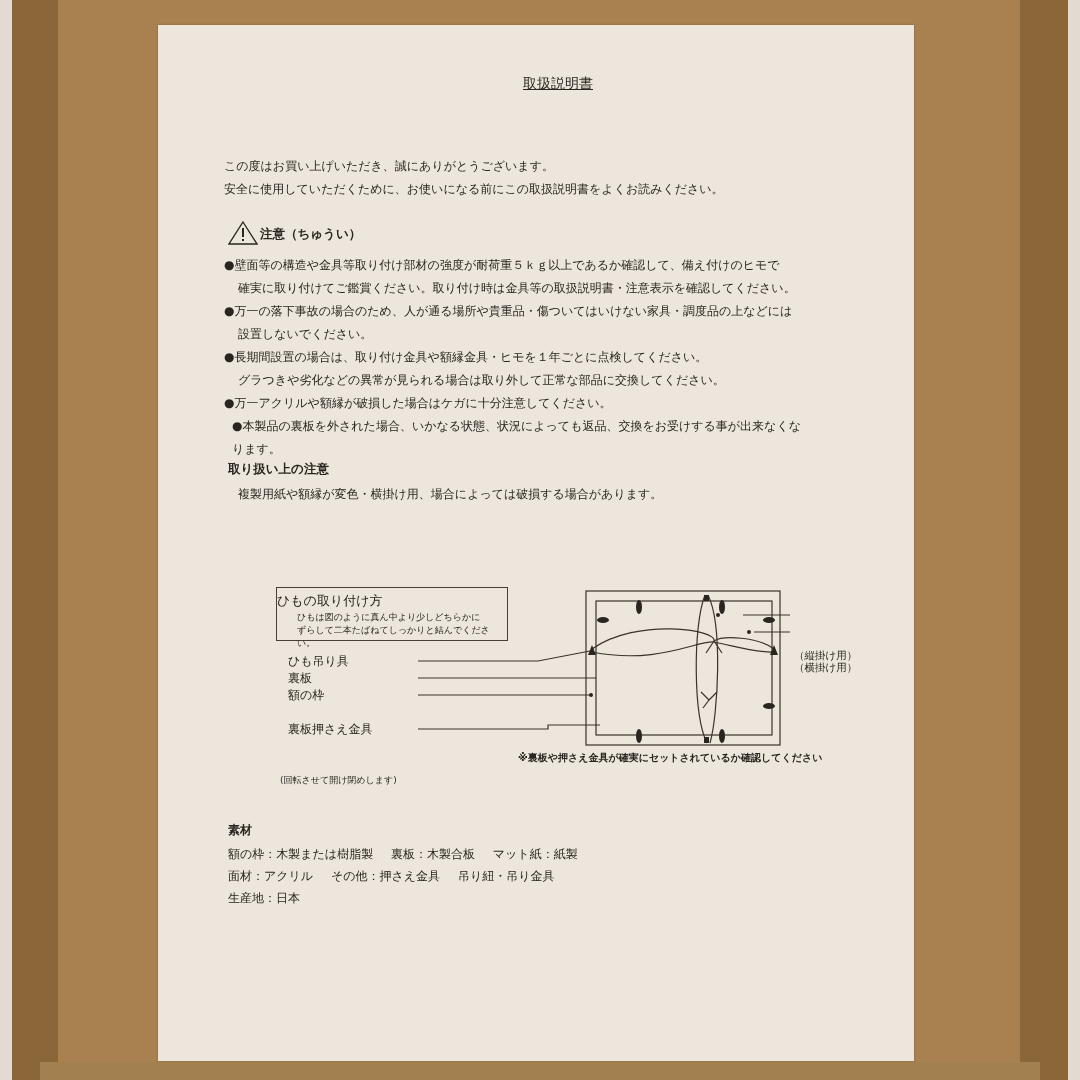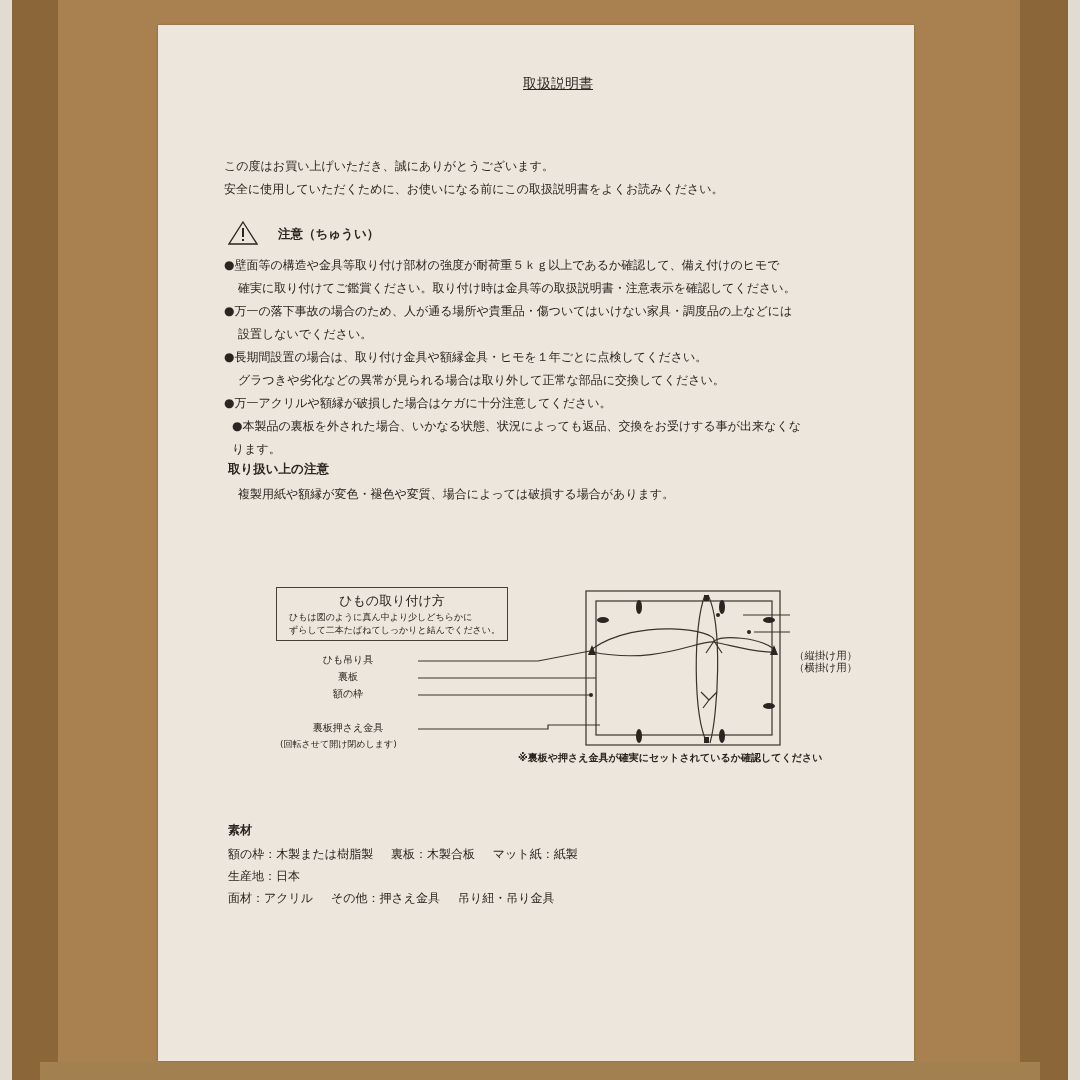--- a/index.html
+++ b/index.html
@@ -20,37 +20,37 @@
     position:absolute; left:158px; top:25px; width:756px; height:1036px;
     background:#ece6dc;
     box-shadow: 0 0 2px rgba(0,0,0,0.25);
     color:#2a2520;
   }
   .title {
     position:absolute; left:0; right:0; top:50px; text-align:center;
     font-size:14px; font-family:"DejaVu Serif", serif; text-decoration:underline;margin-left:44px;
   }
   .intro { position:absolute; left:66px; top:94px; font-family:"DejaVu Serif", serif; font-size:12px; line-height:23px;margin-top:36px; }
-  .caution-head { position:absolute; left:70px; top:196px; display:flex; align-items:center; gap:20px; font-weight:bold; font-size:12.5px; }
+  .caution-head { position:absolute; left:70px; top:196px; display:flex; align-items:center; gap:2px; font-weight:bold; font-size:12.5px; }
   .caution-list { position:absolute; left:66px; top:229px; font-size:12px; line-height:23px; width:690px; }
   .caution-list .bullet { display:block; }
   .caution-list .cont { display:block; padding-left:14px; }
   .caution-list .serif { font-family:"DejaVu Serif", serif;margin-left:8px; }
   .handling-head { position:absolute; left:70px; top:436px; font-weight:bold; font-size:12.5px; }
   .handling { position:absolute; left:66px; top:458px; font-size:12px; line-height:23px; }
   .handling .cont { padding-left:14px; }
   .diagram { position:absolute; left:0; top:0; width:756px; height:800px; pointer-events:none; }
   .hb-box {
     position:absolute; left:118px; top:562px; width:230px; height:52px;
     border:1.5px solid #4a3f35;
   }
-  .hb-title { text-align:center; font-size:13px; margin-top:4px; }
-  .hb-text { font-size:9px; line-height:13px; margin-left:12px; margin-top:1px; }
-  .lbl { position:absolute; font-size:10px; text-align:center; width:120px; }
-  .lbl-small { position:absolute; font-size:9px; }
+  .hb-title { text-align:left; font-size:13px; margin-top:4px; }
+  .hb-text { font-size:9px; line-height:13px; margin-left:20px; margin-top:1px; }
+  .lbl { position:absolute; font-size:12px; text-align:left; width:120px; }
+  .lbl-small { position:absolute; font-size:9px;margin-top:36px; }
   .right-lbl { position:absolute; font-size:10.5px; }
   .note { position:absolute; left:360px; top:726px; font-size:10px; font-weight:bold; }
   .materials-head { position:absolute; left:70px; top:797px; font-weight:bold; font-size:12px; }
   .materials { position:absolute; left:70px; top:818px; font-size:12px; line-height:22px; }
   .materials span.gap { display:inline-block; width:14px; }
 </style>
 </head>
 <body>
 
 <div class="wall"></div>
@@ -86,21 +86,21 @@
     <span class="cont">設置しないでください。</span>
     <span class="bullet">●長期間設置の場合は、取り付け金具や額縁金具・ヒモを１年ごとに点検してください。</span>
     <span class="cont">グラつきや劣化などの異常が見られる場合は取り外して正常な部品に交換してください。</span>
     <span class="bullet">●万一アクリルや額縁が破損した場合はケガに十分注意してください。</span>
     <span class="bullet serif">●本製品の裏板を外された場合、いかなる状態、状況によっても返品、交換をお受けする事が出来なくな</span>
     <span class="serif" style="display:block">ります。</span>
   </div>
 
   <div class="handling-head">取り扱い上の注意</div>
   <div class="handling">
-    <div class="cont">複製用紙や額縁が変色・褪色や変質、場合によっては破損する場合があります。</div>
+    <div class="cont">複製用紙や額縁が変色・横掛け用、場合によっては破損する場合があります。</div>
   </div>
 
   <div class="hb-box">
     <div class="hb-title">ひもの取り付け方</div>
     <div class="hb-text">
       <div>ひもは図のように真ん中より少しどちらかに</div>
       <div>ずらして二本たばねてしっかりと結んでください。</div>
     </div>
   </div>
 
@@ -158,22 +158,22 @@
   <div class="note">※裏板や押さえ金具が確実にセットされているか確認してください</div>
 
   <div class="materials-head">素材</div>
   <div class="materials">
     <div>
       <span>額の枠：木製または樹脂製</span><span class="gap"></span>
       <span>裏板：木製合板</span><span class="gap"></span>
       <span>マット紙：紙製</span>
     </div>
     <div>
-      <span>生産地：日本</span>
-    </div>
-    <div>
       <span>面材：アクリル</span><span class="gap"></span>
       <span>その他：押さえ金具</span><span class="gap"></span>
       <span>吊り紐・吊り金具</span>
+    </div>
+    <div>
+      <span>生産地：日本</span>
     </div>
   </div>
 
 </div>
 
 </body></html>

